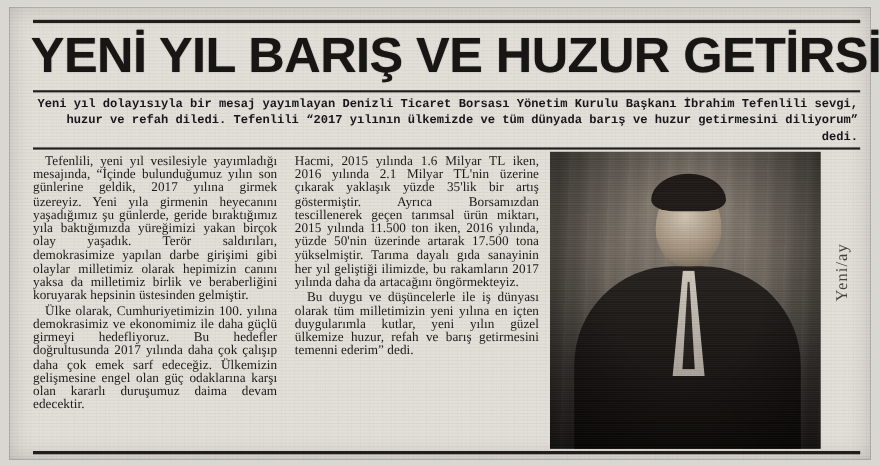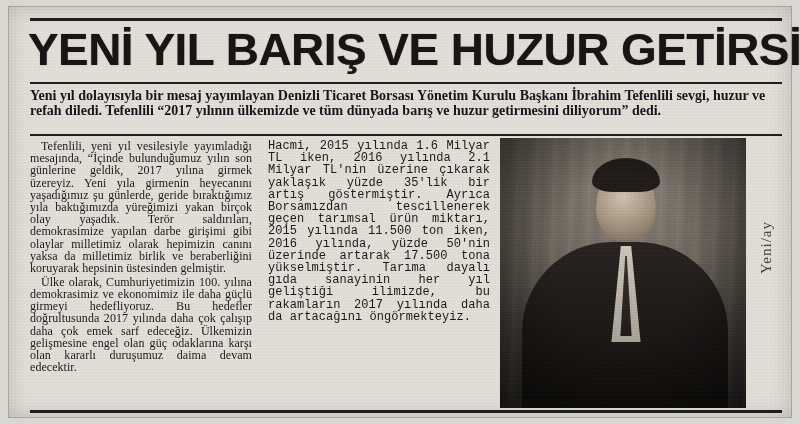--- a/index.html
+++ b/index.html
@@ -61,47 +61,47 @@
     white-space: nowrap;
     transform: scaleX(1.02);
     transform-origin: left center;
     text-shadow: 0 0 1px rgba(0,0,0,0.55);
   }
   .lead {
     position: absolute;
     left: 22px;
     top: 82px;
     width: 750px;
-    font-family: Liberation Serif, serif;
+    font-family: Liberation Mono, monospace;
     font-weight: bold;
-    font-size: 14px;
+    font-size: 11px;
     line-height: 15.2px;
     color: #17161a;
-    text-align: left;
+    text-align: right;
   }
 
   .cols {
     position: absolute;
     left: 22px;
     top: 134px;
     width: 752px;
     height: 266px;
   }
   .col {
     position: absolute;
     top: 0;
     width: 222px;
     font-size: 12px;
     line-height: 12.2px;
     text-align: justify;
     color: #1b1a19;
     letter-spacing: 0.05px;
   }
   .col.c1 { left: 0; }
-  .col.c2 { left: 238px; font-family: Liberation Mono, monospace; }
+  .col.c2 { left: 238px; }
   .col p { margin: 0 0 1.5px 0; text-indent: 11px; }
   .col p.noind { text-indent: 0; }
 
   
   .photo {
     position: absolute;
     left: 492px;
     top: 132px;
     width: 246px;
     height: 270px;
@@ -202,20 +202,21 @@
 
     <div class="rule under-lead"></div>
 
     <div class="cols">
       <div class="col c1">
         <p>Tefenlili, yeni yıl vesilesiyle yayımladığı mesajında, “İçinde bulunduğumuz yılın son günlerine geldik, 2017 yılına girmek üzereyiz. Yeni yıla girmenin heyecanını yaşadığımız şu günlerde, geride bıraktığımız yıla baktığımızda yüreğimizi yakan birçok olay yaşadık. Terör saldırıları, demokrasimize yapılan darbe girişimi gibi olaylar milletimiz olarak hepimizin canını yaksa da milletimiz birlik ve beraberliğini koruyarak hepsinin üstesinden gelmiştir.</p>
         <p>Ülke olarak, Cumhuriyetimizin 100. yılına demokrasimiz ve ekonomimiz ile daha güçlü girmeyi hedefliyoruz. Bu hedefler doğrultusunda 2017 yılında daha çok çalışıp daha çok emek sarf edeceğiz. Ülkemizin gelişmesine engel olan güç odaklarına karşı olan kararlı duruşumuz daima devam edecektir.</p>
       </div>
       <div class="col c2">
         <p class="noind">Hacmi, 2015 yılında 1.6 Milyar TL iken, 2016 yılında 2.1 Milyar TL'nin üzerine çıkarak yaklaşık yüzde 35'lik bir artış göstermiştir. Ayrıca Borsamızdan tescillenerek geçen tarımsal ürün miktarı, 2015 yılında 11.500 ton iken, 2016 yılında, yüzde 50'nin üzerinde artarak 17.500 tona yükselmiştir. Tarıma dayalı gıda sanayinin her yıl geliştiği ilimizde, bu rakamların 2017 yılında daha da artacağını öngörmekteyiz.</p>
+        <p>Bu duygu ve düşüncelerle ile iş dünyası olarak tüm milletimizin yeni yılına en içten duygularımla kutlar, yeni yılın güzel ülkemize huzur, refah ve barış getirmesini temenni ederim” dedi.</p>
       </div>
     </div>
 
     <div class="photo">
       <div class="ph-bg"></div>
       <div class="ph-curtain"></div>
       <div class="ph-shoulders"></div>
       <div class="ph-shirt"></div>
       <div class="ph-tie"></div>
       <div class="ph-head"></div>

